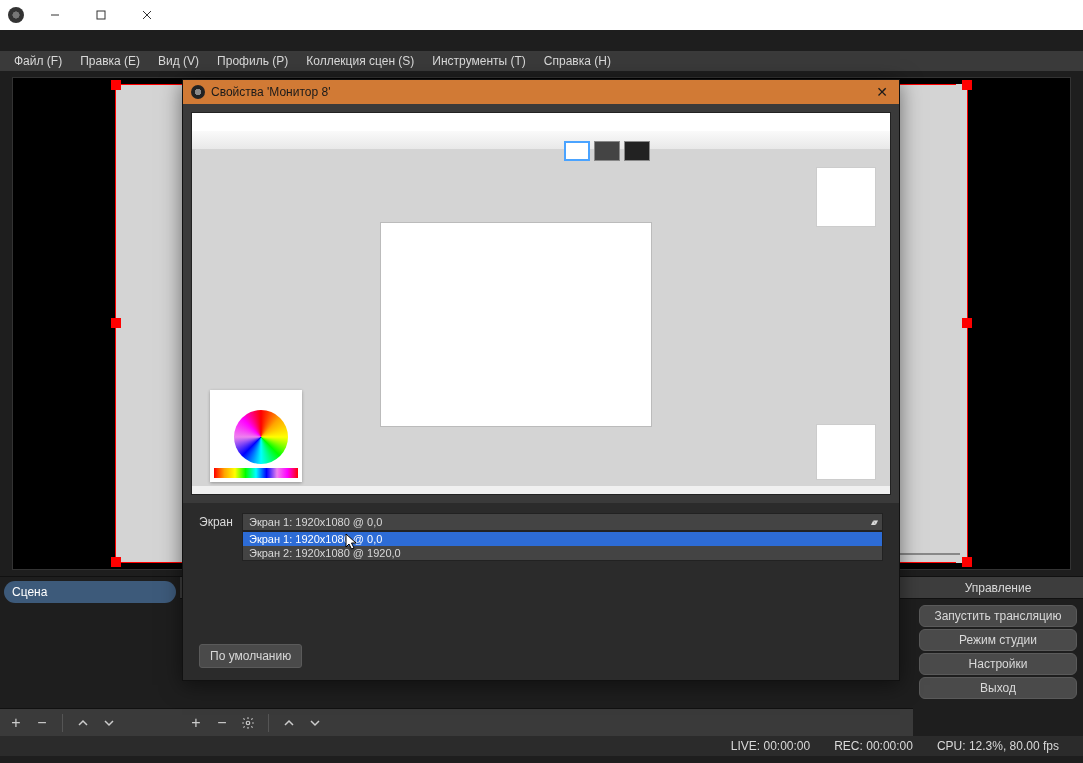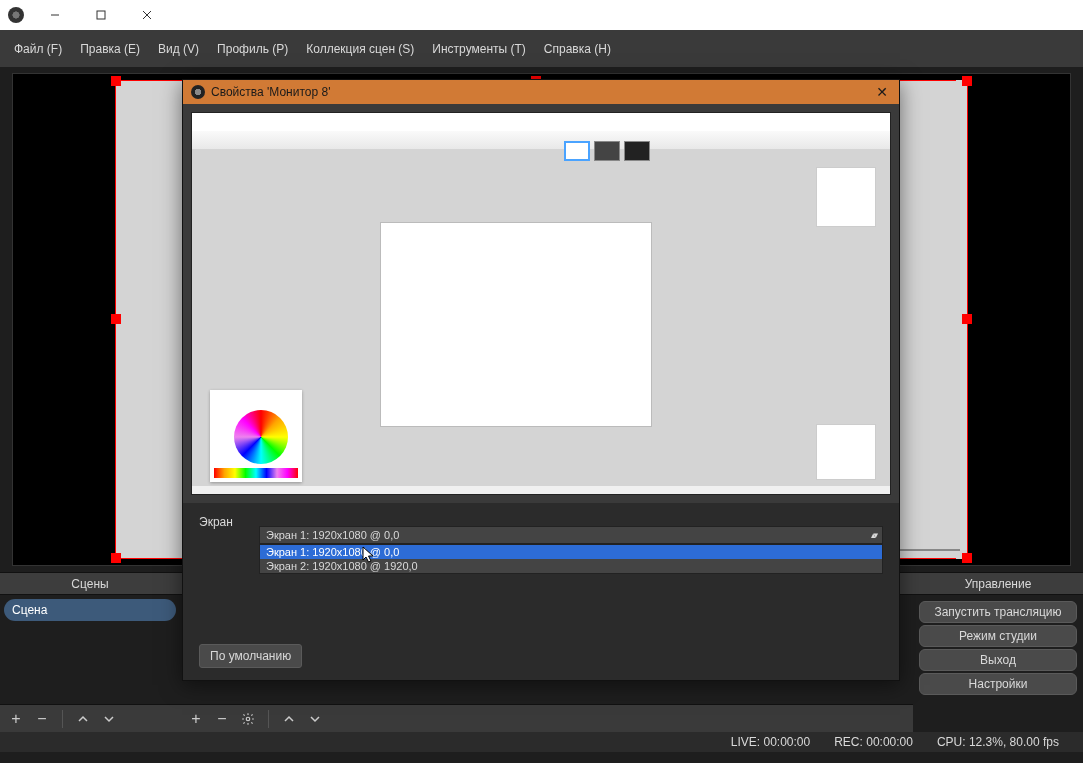--- a/index.html
+++ b/index.html
@@ -6,21 +6,21 @@
   body { width: 1083px; height: 763px; background: #1e1e1e; overflow: hidden; position: relative; }
 
   
   .titlebar { height: 30px; background: #ffffff; display: flex; align-items: center; padding: 0 8px; }
   .titlebar .obs-logo { width: 16px; height: 16px; border-radius: 50%; background: radial-gradient(circle,#777 30%, #333 33%, #333 100%); margin-right: 8px; }
   .titlebar .title { font-size: 12px; color: #333; flex: 1; }
   .win-controls { display: flex; }
   .win-btn { width: 46px; height: 30px; display: flex; align-items: center; justify-content: center; color: #333; font-size: 13px; }
 
   
-  .menubar { height: 37px; background: #3a3a3a; display: flex; align-items: center; padding: 0 6px; gap: 2px; }
+  .menubar { height: 20px; background: #3a3a3a; display: flex; align-items: center; padding: 0 6px; gap: 2px; margin-top: 21px; }
   .menubar .menu-item { color: #d9d9d9; font-size: 12px; padding: 4px 8px; }
 
   
   .main-area { position: relative; height: 505px; background: #1e1e1e; }
   .preview-container { position: absolute; left: 12px; right: 12px; top: 6px; bottom: 6px; background: #000; border: 1px solid #333; }
 
   
   .handle { position: absolute; width: 10px; height: 10px; background: #ff0000; }
   .selection-edge { position: absolute; background: #ff0000; }
 
@@ -54,23 +54,23 @@
   .dp-colors .wheel { position: absolute; left: 24px; top: 20px; width: 54px; height: 54px; border-radius: 50%; background: conic-gradient(red,orange,yellow,lime,cyan,blue,violet,magenta,red); }
   .dp-colors .strip { position: absolute; left: 4px; bottom: 4px; right: 4px; height: 10px; background: linear-gradient(90deg,red,orange,yellow,lime,cyan,blue,violet,magenta,red); }
   .dp-history { position: absolute; right: 14px; top: 54px; width: 60px; height: 60px; background: #fff; border: 1px solid #ccc; }
   .dp-layers { position: absolute; right: 14px; bottom: 14px; width: 60px; height: 56px; background: #fff; border: 1px solid #ccc; }
   .dp-status { position: absolute; left: 0; right: 0; bottom: 0; height: 8px; background: #f0f0f0; }
   .thumb-row { position: absolute; right: 240px; top: 10px; display: flex; gap: 4px; }
   .thumb { width: 26px; height: 20px; background: #ccc; border: 1px solid #888; }
   .thumb.sel { border: 2px solid #4aa3ff; }
 
   .dialog-controls { flex: 1; background: #2b2b2b; padding: 10px 16px; color: #d9d9d9; font-size: 12px; position: relative; }
-  .select-row { display: flex; align-items: flex-start; gap: 20px; }
+  .select-row { display: flex; align-items: flex-start; gap: 3px; }
   .select-label { width: 40px; padding-top: 2px; }
-  .select-wrap { flex: 1; position: relative; margin-top: 13px; }
+  .select-wrap { flex: 1; position: relative; }
   .select-box { height: 18px; background: #444; border: 1px solid #222; color: #d9d9d9; font-size: 11px; padding: 0 6px; line-height: 16px; display: flex; justify-content: space-between; align-items: center; }
   .select-dropdown { position: absolute; left: 0; right: 0; top: 18px; background: #444; border: 1px solid #222; }
   .select-opt { height: 14px; font-size: 11px; padding: 0 6px; line-height: 14px; color: #d9d9d9; }
   .select-opt.hl { background: #2d6cd6; color: #fff; }
   .cursor-arrow { position: absolute; left: 102px; top: 1px; pointer-events: none; }
 
   .dialog-buttons { display: flex; justify-content: space-between; align-items: center; padding: 12px 16px; }
   .dlg-btn { min-width: 78px; height: 24px; background: #4a4a4a; color: #d9d9d9; font-size: 12px; border: 1px solid #5a5a5a; border-radius: 3px; text-align: center; line-height: 22px; padding: 0 10px; }
 
   
@@ -143,21 +143,20 @@
     <div class="handle" style="left:518px;bottom:2px"></div>
     <div class="handle" style="right:98px;bottom:2px"></div>
 
     <div class="zoom-slider"></div>
   </div>
 </div>
 
 <div class="panels">
 
   <div class="panel" style="width:180px">
-    <div class="panel-header">Сцены</div>
     <div class="panel-body">
       <div class="scene-item">Сцена</div>
     </div>
     <div class="panel-footer">
       <div class="icon-btn">+</div>
       <div class="icon-btn">−</div>
       <div class="sep"></div>
       <div class="icon-btn">
         <svg width="12" height="12">
             <polyline points="2,8 6,4 10,8" fill="none" stroke="#ccc" stroke-width="1.5"></polyline>
@@ -228,22 +227,22 @@
     <div class="panel-header"></div>
     <div class="panel-body"></div>
     <div class="panel-footer"></div>
   </div>
 
   <div class="panel" style="width:170px">
     <div class="panel-header">Управление</div>
     <div class="panel-body" style="padding:4px 0">
       <div class="ctrl-btn">Запустить трансляцию</div>
       <div class="ctrl-btn">Режим студии</div>
+      <div class="ctrl-btn">Настройки</div>
       <div class="ctrl-btn">Выход</div>
-      <div class="ctrl-btn">Настройки</div>
     </div>
   </div>
 </div>
 
 <div class="statusbar">
   <span>LIVE: 00:00:00</span>
   <span>REC: 00:00:00</span>
   <span>CPU: 12.3%, 80.00 fps</span>
 </div>
 

